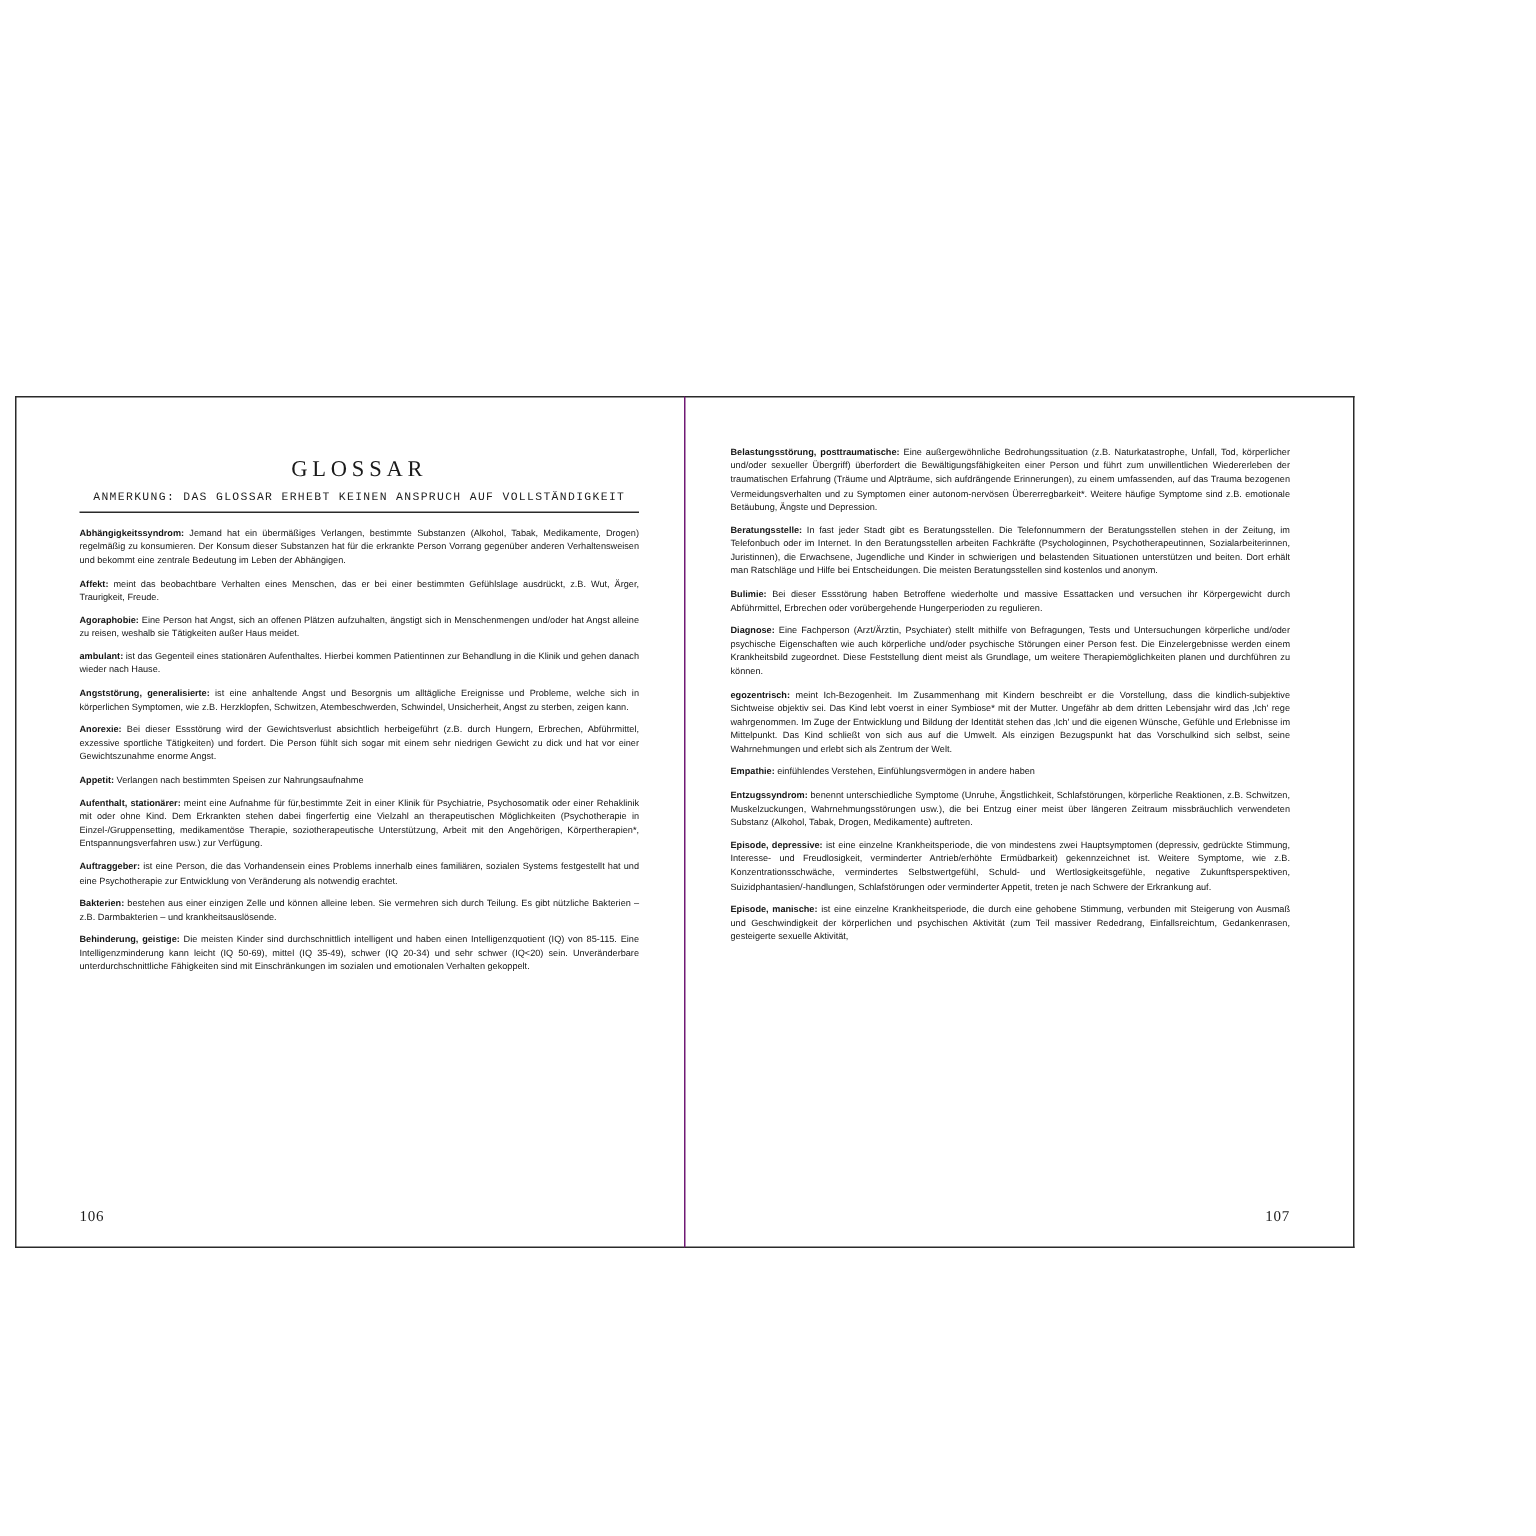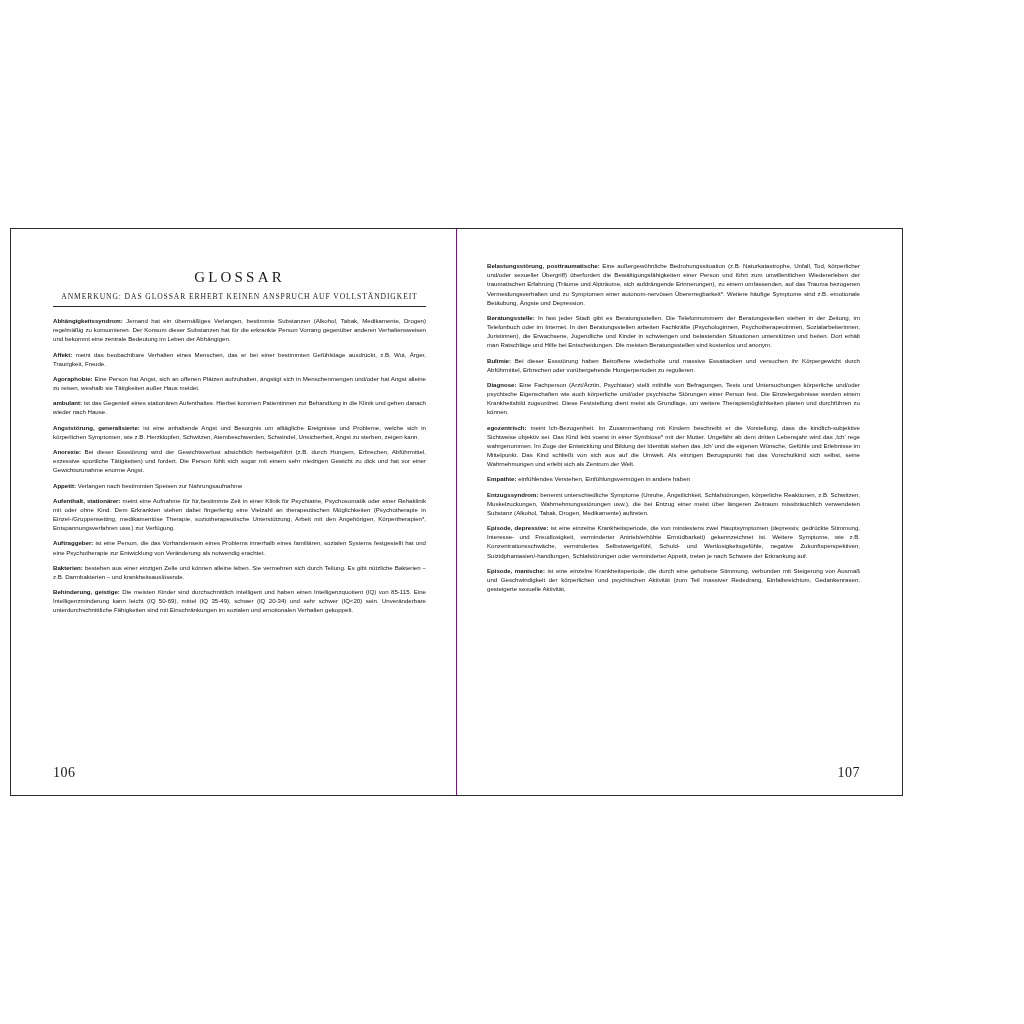--- a/index.html
+++ b/index.html
@@ -26,20 +26,21 @@
     box-shadow: 0 0 0 0 transparent;
   }
 
   .page {
     position: relative;
     width: 447px;
     height: 568px;
     box-sizing: border-box;
     border: 1px solid #2a2a2a;
     background: #ffffff;
+    margin-top: 36px;
   }
   .page.left  { border-right: 1px solid #2a2a2a; }
   .page.right { border-left: 1px solid #701a75; margin-left: -1px; }
 
   .page-inner {
     position: absolute;
     left: 0; right: 0; top: 0; bottom: 0;
     padding: 26px 38px 10px 38px;
     box-sizing: border-box;
   }
@@ -50,21 +51,21 @@
     text-align: center;
     font-family: "Liberation Serif", serif;
     font-size: 15px;
     letter-spacing: 3.2px;
     color: #1a1a1a;
     margin: 14px 0 6px 0;
     font-weight: 400;
   }
   .glossar-note {
     text-align: center;
-    font-family: Liberation Serif, serif;
+    font-family: Liberation Mono, monospace;
     font-size: 7.6px;
     letter-spacing: 0.9px;
     color: #1c1c1c;
     padding-bottom: 5px;
     border-bottom: 1px solid #2a2a2a;
     margin-bottom: 9px;
   }
 
   .entries {
     font-size: 6.1px;
@@ -76,21 +77,21 @@
     margin-bottom: 4.5px;
   }
   .entry .term {
     font-weight: bold;
   }
 
   .folio {
     position: absolute;
     bottom: 14px;
     font-family: "Liberation Serif", serif;
-    font-size: 14px;
+    font-size: 10px;
     color: #1a1a1a;
     letter-spacing: 0.5px;
   }
   .page.left .folio  { left: 42px; }
   .page.right .folio { right: 42px; }
 </style>
 </head>
 <body>
 
 <div id="spread">

